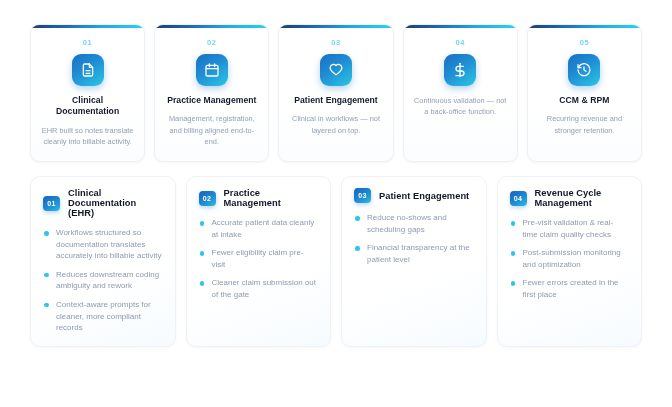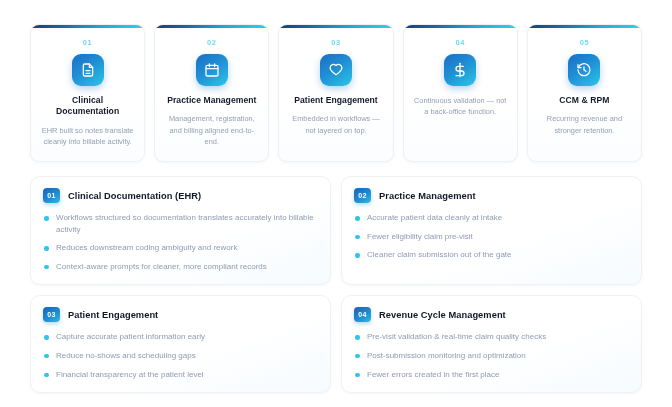--- a/index.html
+++ b/index.html
@@ -45,21 +45,21 @@
   .pillar-title {
     font-size: 8.6px; font-weight: 700; color: #121a2b;
     line-height: 1.32; margin-bottom: 7px; letter-spacing: 0.05px;
   }
   .pillar-desc {
     font-size: 7.4px; color: #93a0b4; line-height: 1.55;
   }
 
   
   .detail-grid {
-    display: grid; grid-template-columns: 1fr 1fr;
+    display: grid; grid-template-columns: 1fr 1fr 1fr 1fr;
     gap: 10px 10px; margin-top: 14px;
   }
   .detail-card {
     background: linear-gradient(160deg,#ffffff 0%,#ffffff 58%,#f6fbff 100%);
     border: 1px solid #eef2f7;
     border-radius: 10px;
     box-shadow: 0 1px 3px rgba(25,50,90,0.045);
     padding: 11px 13px 12px 12px;
     min-height: 97px;
   }
@@ -128,21 +128,21 @@
 
     <div class="pillar">
       <div class="pillar-accent"></div>
       <div class="pillar-num">03</div>
       <div class="icon-tile">
         <svg viewBox="0 0 24 24" fill="none" stroke="#ffffff" stroke-width="1.9" stroke-linecap="round" stroke-linejoin="round">
           <path d="M20.8 8.6a5 5 0 0 0-8.8-3.2A5 5 0 0 0 3.2 8.6c0 4.6 8.8 10.4 8.8 10.4s8.8-5.8 8.8-10.4z"></path>
         </svg>
       </div>
       <div class="pillar-title">Patient Engagement</div>
-      <div class="pillar-desc">Embedded in workflows — not layered on top.</div>
+      <div class="pillar-desc">Clinical in workflows — not layered on top.</div>
     </div>
 
     <div class="pillar">
       <div class="pillar-accent"></div>
       <div class="pillar-num">04</div>
       <div class="icon-tile">
         <svg viewBox="0 0 24 24" fill="none" stroke="#ffffff" stroke-width="2" stroke-linecap="round" stroke-linejoin="round">
           <path d="M12 2v20"></path>
           <path d="M17 6.5H9.5a3.5 3.5 0 0 0 0 7h5a3.5 3.5 0 0 1 0 7H6"></path>
         </svg>
@@ -191,21 +191,20 @@
         <li>Cleaner claim submission out of the gate</li>
       </ul>
     </div>
 
     <div class="detail-card">
       <div class="detail-head">
         <div class="num-badge">03</div>
         <div class="detail-title">Patient Engagement</div>
       </div>
       <ul class="bullets">
-        <li>Capture accurate patient information early</li>
         <li>Reduce no-shows and scheduling gaps</li>
         <li>Financial transparency at the patient level</li>
       </ul>
     </div>
 
     <div class="detail-card">
       <div class="detail-head">
         <div class="num-badge">04</div>
         <div class="detail-title">Revenue Cycle Management</div>
       </div>

